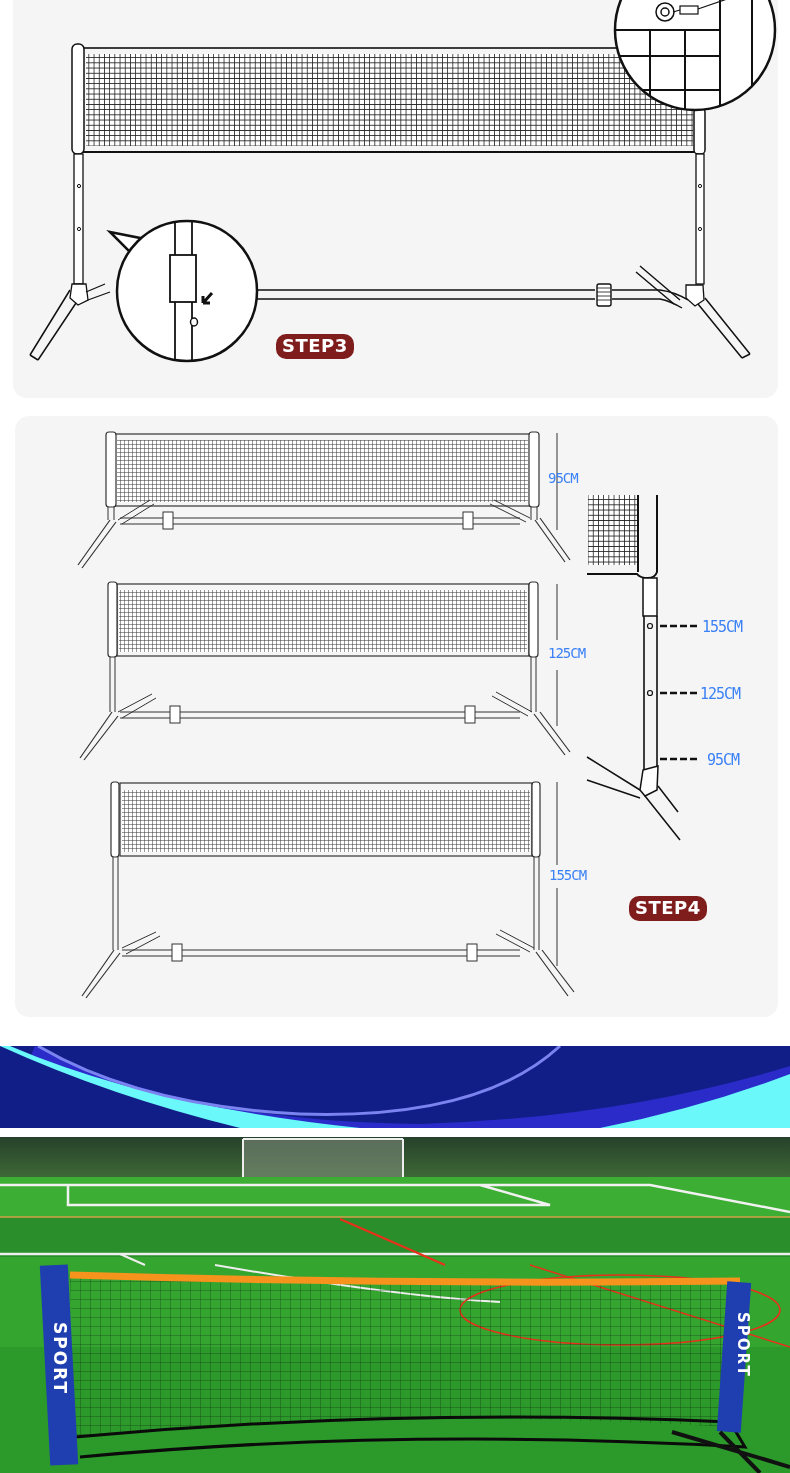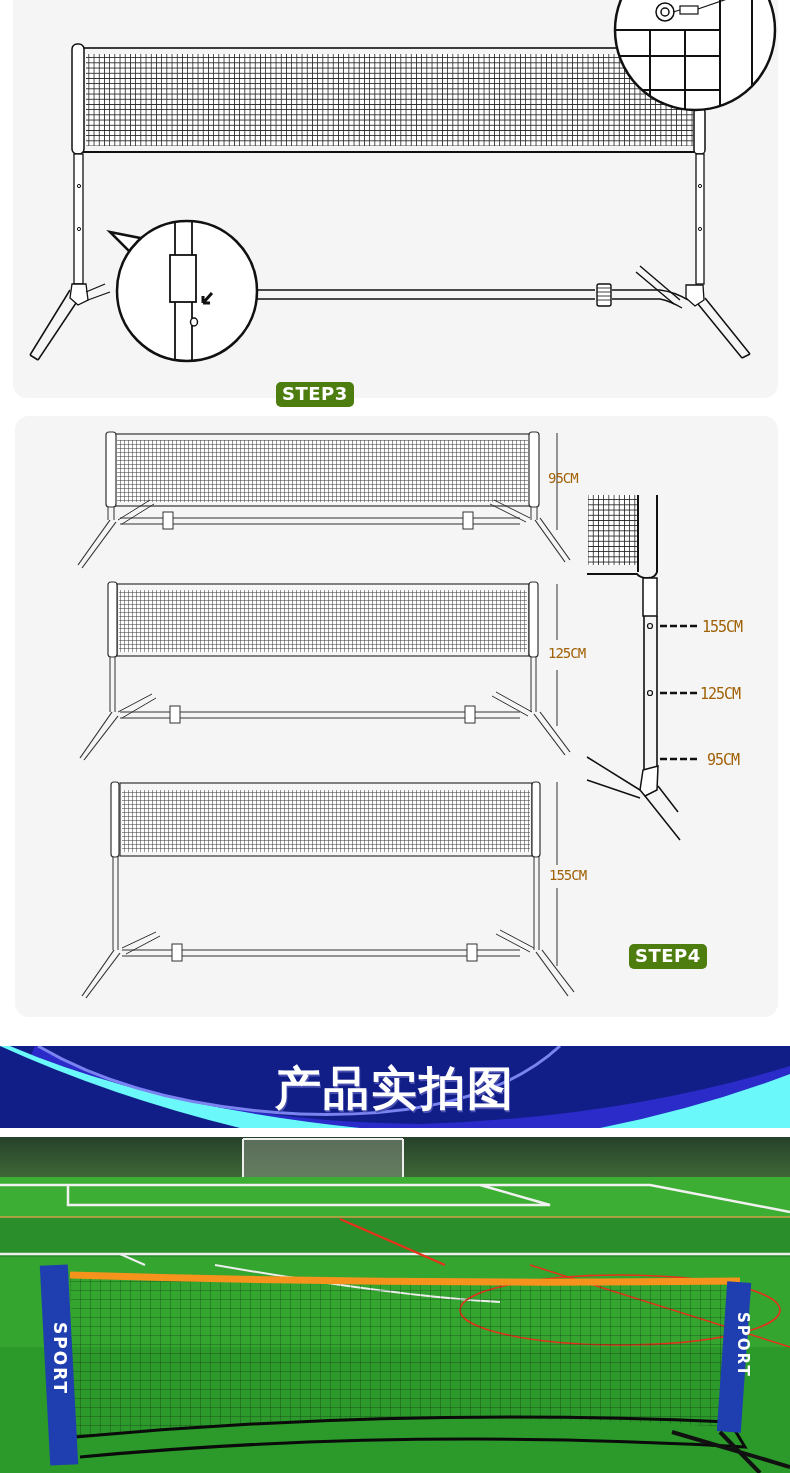--- a/index.html
+++ b/index.html
@@ -1,22 +1,22 @@
 <!DOCTYPE html>
 <html><head>
 <meta charset="utf-8">
 <style>
   html,body{margin:0;padding:0;background:#ffffff;}
   body{width:790px;height:1473px;position:relative;overflow:hidden;font-family:"Liberation Sans","DejaVu Sans",sans-serif;}
   .panel{position:absolute;background:#f5f5f5;border-radius:14px;}
   #panel-step3{left:13px;top:-14px;width:765px;height:412px;}
   #panel-step4{left:15px;top:416px;width:763px;height:601px;}
   svg{position:absolute;left:0;top:0;overflow:visible;}
-  .badge{position:absolute;background:#4d7c0f;color:#fff;font-weight:bold;font-size:18px;letter-spacing:0.5px;border-radius:5px;padding:1px 6px 2px 6px;line-height:22px;font-family:"DejaVu Sans","Liberation Sans",sans-serif;margin-top:48px;}
-  .dim-label{position:absolute;font-size:14px;color:#a16207;font-family:"DejaVu Sans Mono","Liberation Mono",monospace;letter-spacing:-1px;}
+  .badge{position:absolute;background:#7f1d1d;color:#fff;font-weight:bold;font-size:18px;letter-spacing:0.5px;border-radius:10px;padding:1px 6px 2px 6px;line-height:22px;font-family:"DejaVu Sans","Liberation Sans",sans-serif;}
+  .dim-label{position:absolute;font-size:14px;color:#3b82f6;font-family:"DejaVu Sans Mono","Liberation Mono",monospace;letter-spacing:-1px;}
   .banner{position:absolute;left:0;top:1046px;width:790px;height:82px;overflow:hidden;background:#111e87;}
   .banner-title{position:absolute;left:0;right:0;top:12px;text-align:center;color:#fff;font-size:46px;font-weight:bold;letter-spacing:2px;font-family:"DejaVu Sans",sans-serif;text-shadow:1px 2px 0 #4950b0;}
   .photo{position:absolute;left:0;top:1137px;width:790px;height:336px;overflow:hidden;background:#2d9a2a;}
   .sport{position:absolute;color:#ffffff;font-weight:bold;font-size:17px;font-family:"DejaVu Sans",sans-serif;letter-spacing:2px;}
 </style>
 </head>
 <body>
 
 <div class="panel" id="panel-step3"></div>
 <svg width="790" height="400" style="top:0;left:0;">
@@ -161,21 +161,20 @@
   <svg width="790" height="82">
     <path d="M0 0 H790 V82 H0 Z" fill="#111e87"></path>
     <path d="M430 0 Q320 60 0 40 V82 H790 V0 Z" fill="#2a2bc8" opacity="0"></path>
     <path d="M60 0 Q200 60 400 70 Q600 60 680 0 L790 0 L790 82 L0 82 Z" fill="#111e87"></path>
     <path d="M35 0 Q180 75 420 78 Q620 72 790 20 V82 H0 Z" fill="#2a2bc8"></path>
     <path d="M10 0 Q150 70 330 82 L0 82 Z" fill="#111e87"></path>
     <path d="M10 0 Q150 60 360 82 L240 82 Q110 50 0 0 Z" fill="#6af8fb"></path>
     <path d="M790 28 Q700 62 600 82 L790 82 Z" fill="#6af8fb"></path>
     <path d="M38 0 Q140 60 300 68 Q480 74 560 0" stroke="#7b83f0" stroke-width="3" fill="none"></path>
   </svg>
-  <div class="banner-title">产品实拍图</div>
 </div>
 
 <div class="photo">
   <svg width="790" height="336">
     <defs>
       <pattern id="netp" width="10" height="9" patternUnits="userSpaceOnUse">
         <path d="M0 0 H10 M0 0 V9" stroke="#0e2a10" stroke-width="0.8" opacity="0.75"></path>
       </pattern>
       <linearGradient id="treeg" x1="0" y1="0" x2="0" y2="1">
         <stop offset="0" stop-color="#26412a"></stop>

